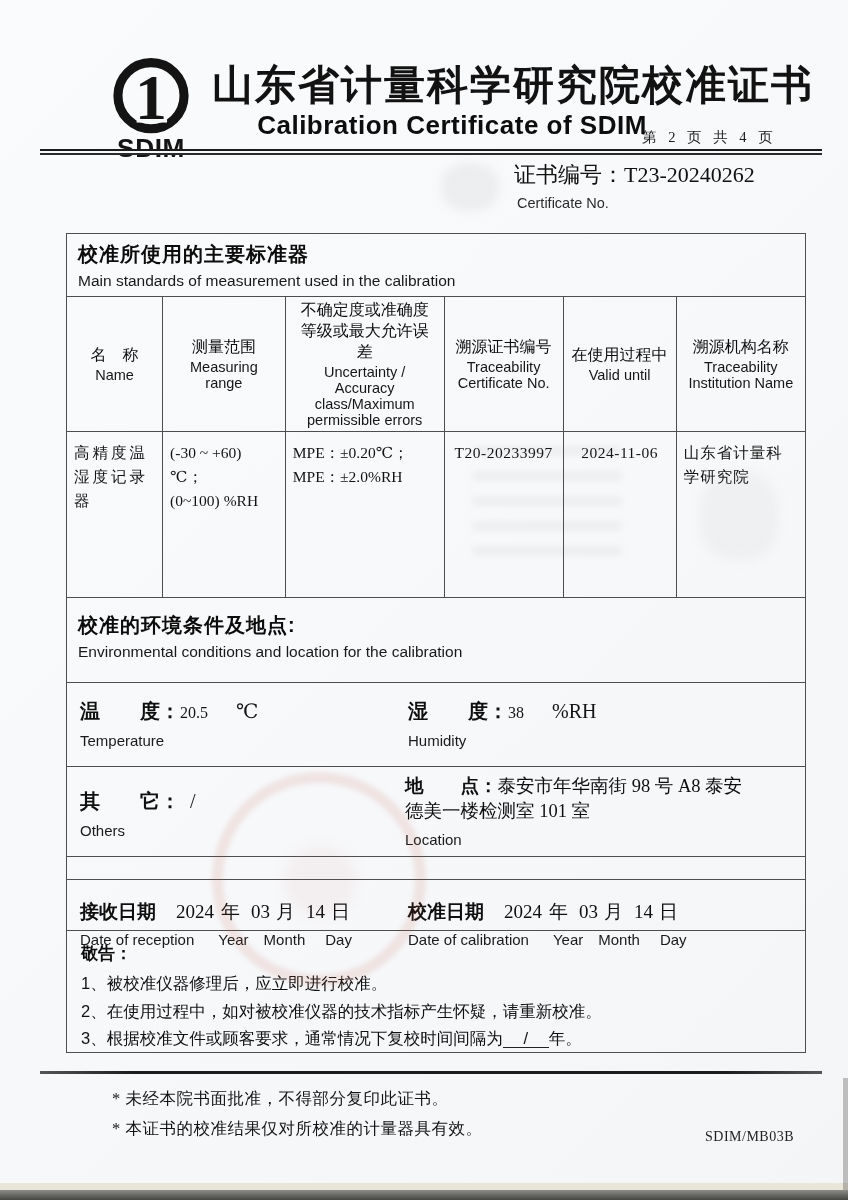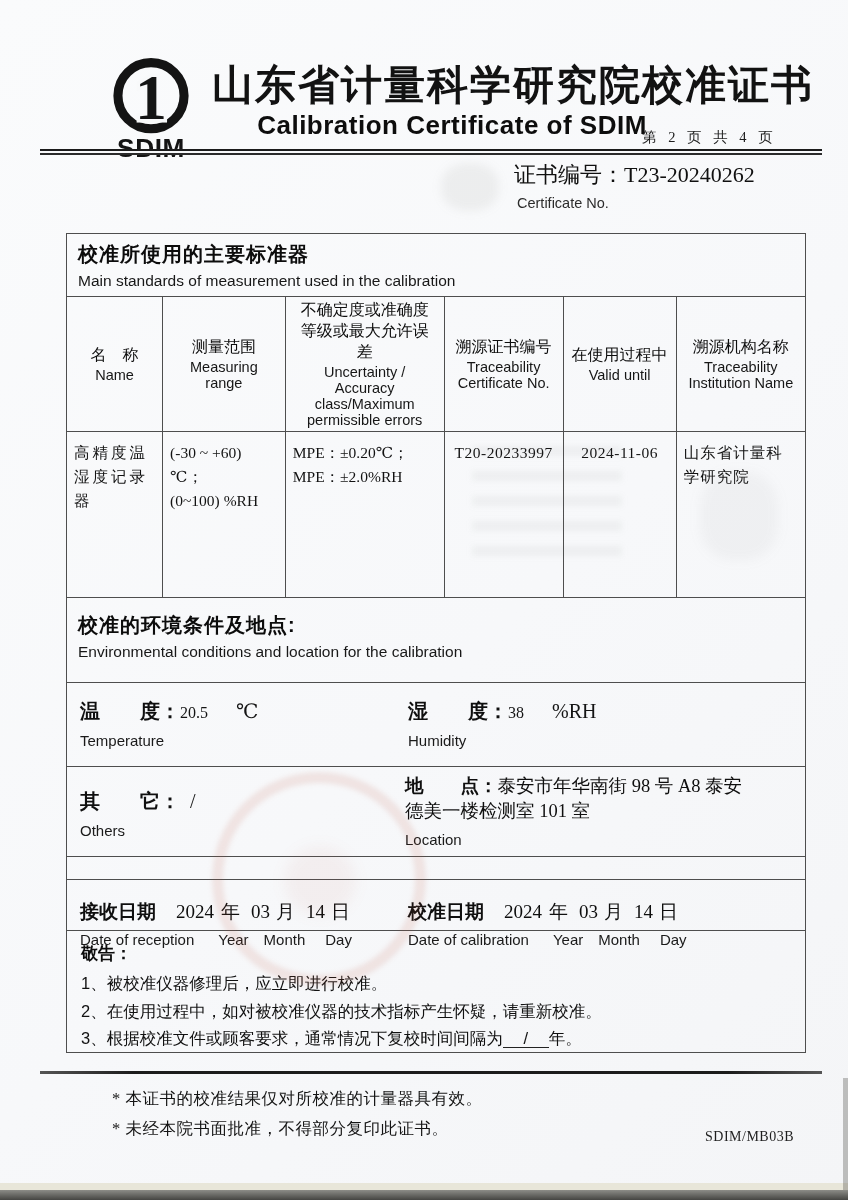--- a/index.html
+++ b/index.html
@@ -254,22 +254,22 @@
     <div class="notice-head">敬告：</div>
     <div class="notice-item">1、被校准仪器修理后，应立即进行校准。</div>
     <div class="notice-item">2、在使用过程中，如对被校准仪器的技术指标产生怀疑，请重新校准。</div>
     <div class="notice-item">
       <span>3、根据校准文件或顾客要求，通常情况下复校时间间隔为</span><span class="blank-slot">/</span><span>年。</span>
     </div>
   </div>
 
   <div class="foot-rule"></div>
   <div class="foot-notes">
+    <div>* 未经本院书面批准，不得部分复印此证书。</div>
     <div>* 本证书的校准结果仅对所校准的计量器具有效。</div>
-    <div>* 未经本院书面批准，不得部分复印此证书。</div>
   </div>
   <div class="form-code">SDIM/MB03B</div>
 
   <div class="seal-ring"></div>
   <div class="seal-core"></div>
   <div class="smudge sm1"></div>
   <div class="smudge sm2"></div>
   <div class="smudge sm3"></div>
   <div class="edge-bottom-light"></div>
   <div class="edge-bottom-dark"></div>

